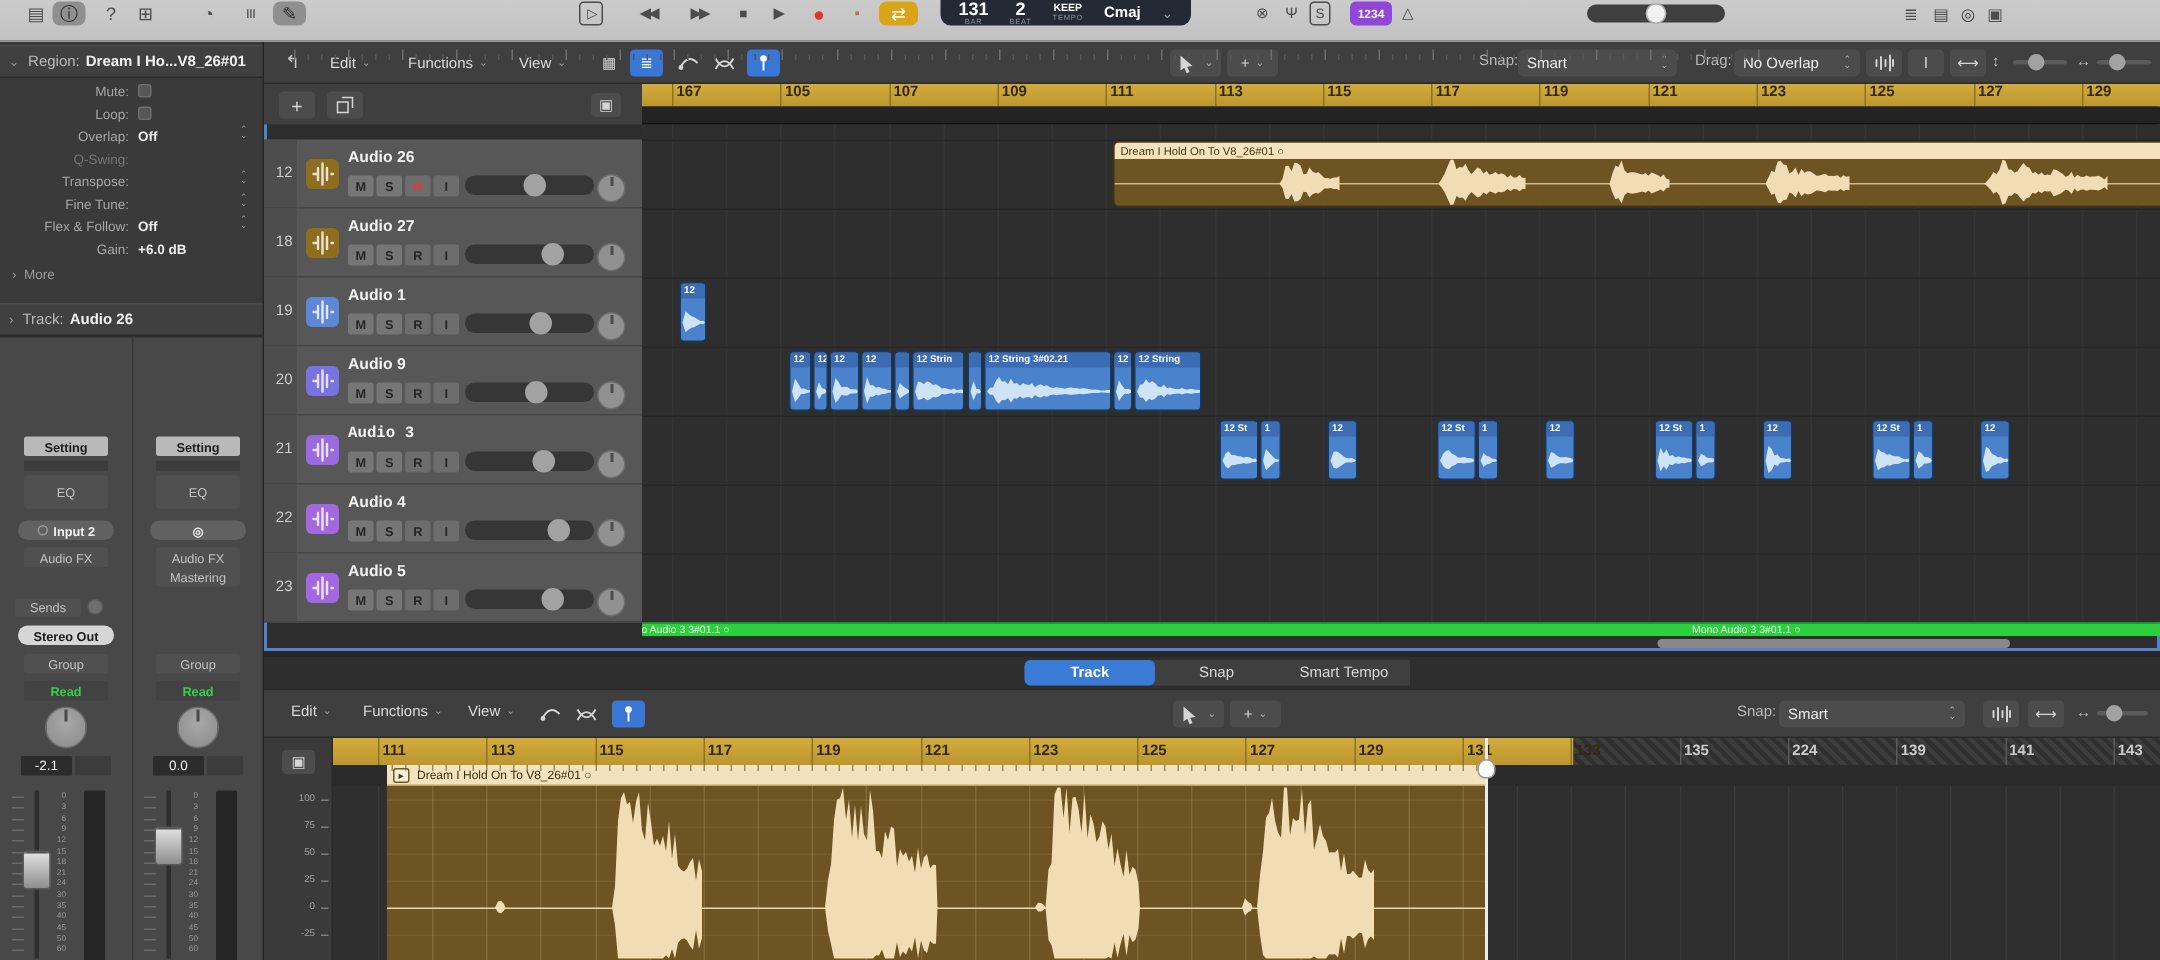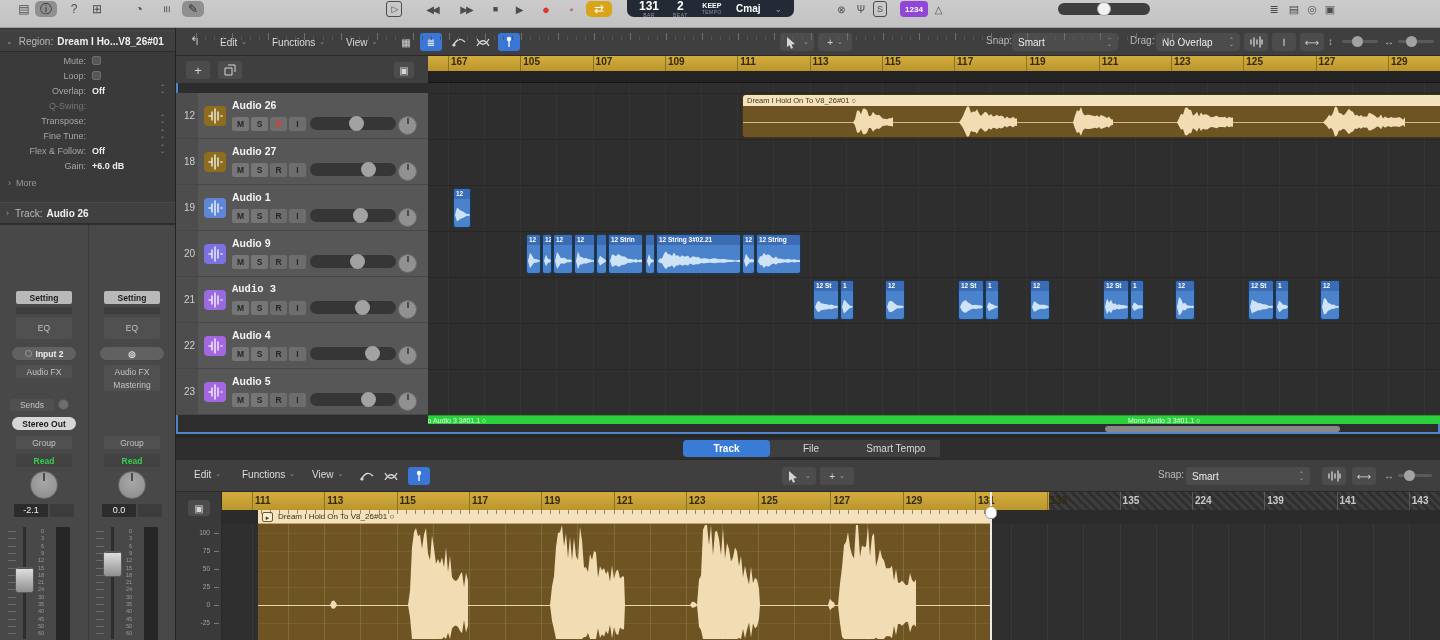--- a/index.html
+++ b/index.html
@@ -769,21 +769,21 @@
           </div>
         </div>
       </div>
 <div class="abs" style="left: 929px; top: 398px; width: 235px; height: 6px; background: rgb(153, 153, 153); border-radius: 3px; opacity: 0.85;"></div>
     </div>
 
 <div id="editor" class="sec">
   <div class="tbar" style="left:0;top:0;width:1264px;height:22px;background:#2e2e2e" id="ed-tabbar">
         <div class="abs" style="left: 507px; top: 2px; width: 257px; height: 17px; background: rgb(63, 63, 63); border-radius: 4px;"></div>
         <div class="abs tab active" style="left: 507px; top: 2px; width: 87px; height: 17px;">Track</div>
-        <div class="abs tab" style="left: 594px; top: 2px; width: 82px; height: 17px;">File</div>
+        <div class="abs tab" style="left: 594px; top: 2px; width: 82px; height: 17px;">Snap</div>
         <div class="abs tab" style="left: 676px; top: 2px; width: 88px; height: 17px;">Smart Tempo</div>
       </div>
   <div class="tbar" style="left:0;top:22px;width:1264px;height:32px" id="ed-toolbar">
         <div class="abs menu-btn" style="left: 14px; top: 5px; height: 18px;">
           <span>Edit</span>
           <span class="ch">⌄</span>
         </div>
         <div class="abs menu-btn" style="left: 62px; top: 5px; height: 18px;">
           <span>Functions</span>
           <span class="ch">⌄</span>

